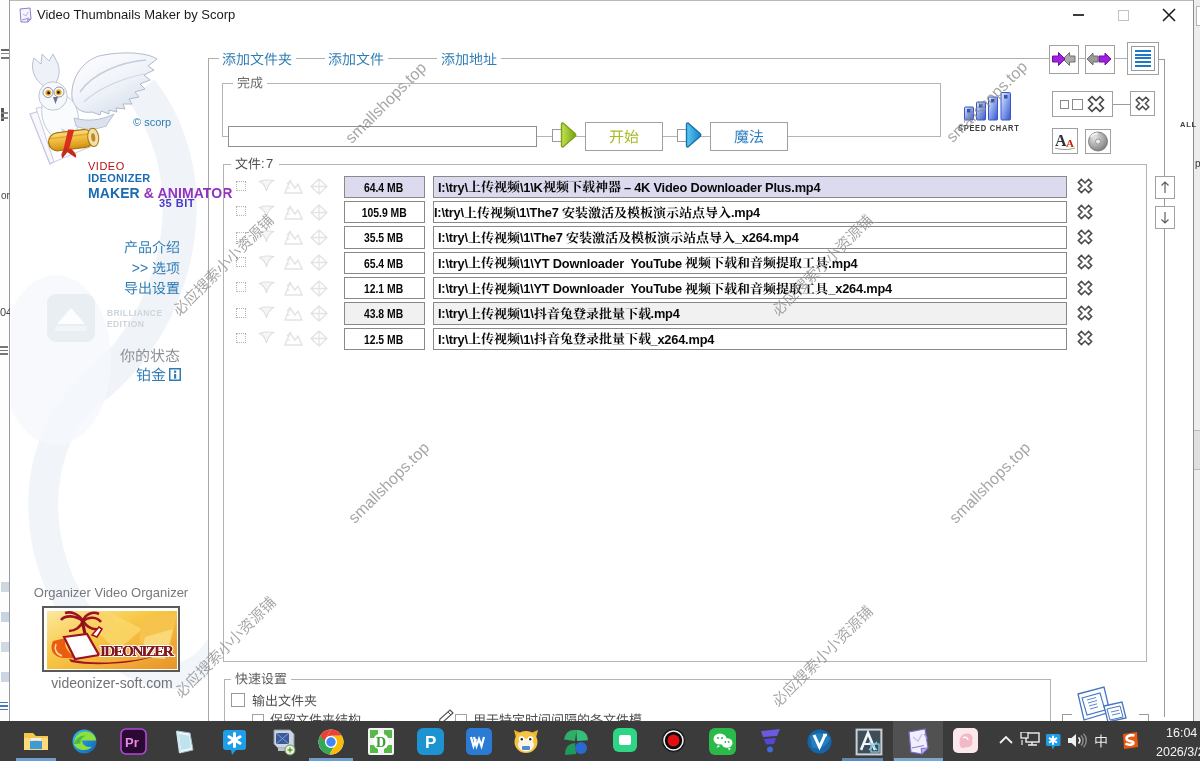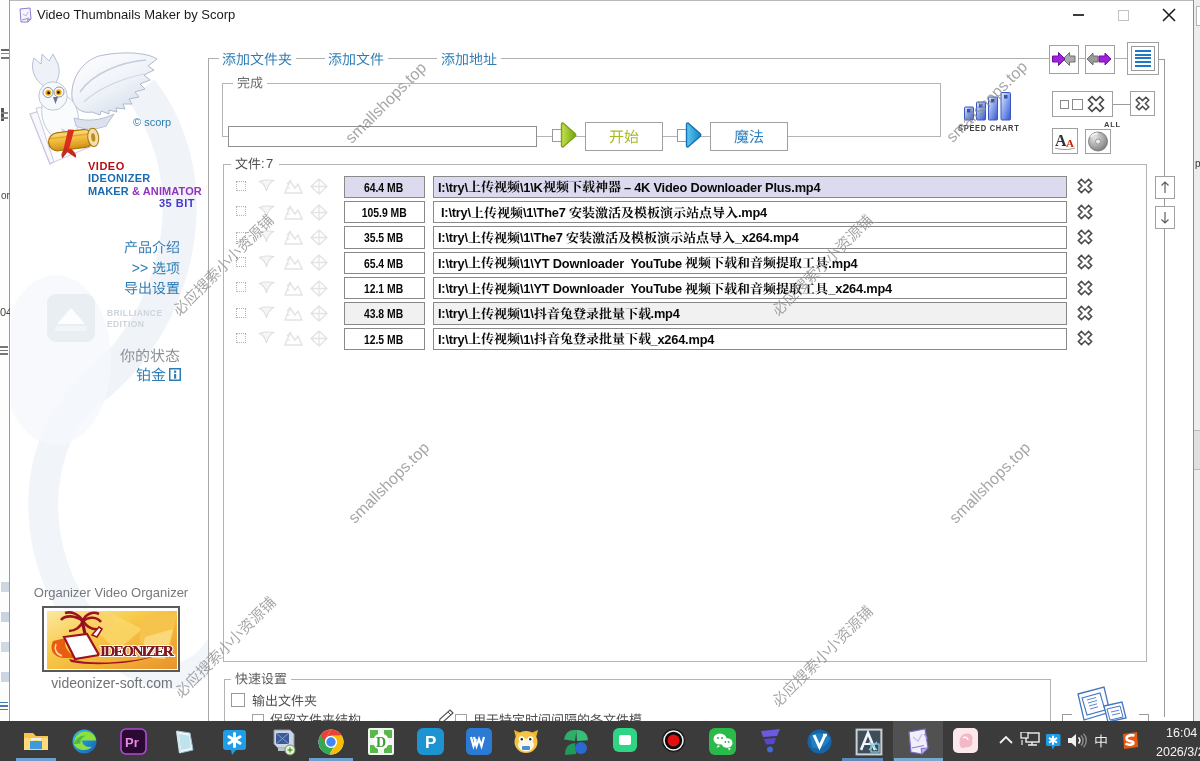--- a/index.html
+++ b/index.html
@@ -196,23 +196,23 @@
   <path d="M2 9 h41 M2 17 h41" stroke="#e3a92c" stroke-width="1.6" fill="none"></path>
   <ellipse cx="45" cy="13" rx="5.5" ry="9.2" fill="#f3dfa8" stroke="#a87408" stroke-width="1"></ellipse>
   <ellipse cx="45" cy="13" rx="2" ry="4.2" fill="#b98c2a"></ellipse>
   <path d="M21 2 L27 3 L19 23 L14 21 Z" fill="#d92f1e"></path>
   <path d="M17 19 C 12 23 10 27 12 30 L19 23 Z" fill="#c42a1a"></path>
   <path d="M21 21 C 25 25 27 29 25 31 L17 24 Z" fill="#c42a1a"></path>
  </g>
 </svg>
 
 <div class="abs blue" style="left:133px;top:116px;font-size:11px">© scorp</div>
-<div class="abs" style="left:88px;top:160px;font-size:11px;font-weight:bold;color:#b01015;letter-spacing:.5px">VIDEO</div>
+<div class="abs" style="left:88px;top:160px;font-size:11px;font-weight:normal;color:#b01015;letter-spacing:.5px">VIDEO</div>
 <div class="abs" style="left:88px;top:172px;font-size:11px;font-weight:bold;color:#1a6bb0;letter-spacing:.3px">IDEONIZER</div>
-<div class="abs" style="left:88px;top:184.5px;font-size:11px;font-weight:bold;letter-spacing:.1px"><span style="color:#1a6bb0">MAKER </span><span style="color:#9233c0">&amp; ANIMATOR</span></div>
+<div class="abs" style="left:88px;top:184.5px;font-size:14px;font-weight:bold;letter-spacing:.1px"><span style="color:#1a6bb0">MAKER </span><span style="color:#9233c0">&amp; ANIMATOR</span></div>
 <div class="abs" style="left:88px;top:196.5px;width:107px;text-align:right;font-size:11px;font-weight:bold;color:#4638c8;letter-spacing:.5px">35 BIT</div>
 <div class="abs c14 blue" style="left:0;top:239px;width:180px;text-align:right"><svg class="k" viewBox="0 -880 1000 1000">
         <use href="#p4EA7"></use>
       </svg><svg class="k" viewBox="0 -880 1000 1000">
         <use href="#p54C1"></use>
       </svg><svg class="k" viewBox="0 -880 1000 1000">
         <use href="#p4ECB"></use>
       </svg><svg class="k" viewBox="0 -880 1000 1000">
         <use href="#p7ECD"></use>
       </svg></div>
@@ -408,21 +408,21 @@
  <div class="abs" style="left:19px;top:6.5px;width:11px;height:11px;border:1px solid #8a8a8a"></div>
 </div>
     <svg class="abs" style="left:1086px;top:94px" width="20" height="20" viewBox="0 0 20 20">
       <path d="M6 2.6 L10 6.6 L14 2.6 L17.4 6 L13.4 10 L17.4 14 L14 17.4 L10 13.4 L6 17.4 L2.6 14 L6.6 10 L2.6 6 Z" fill="#fff" stroke="#4d4d4d" stroke-width="1.7"></path>
     </svg>
 <div class="abs" style="left:1113px;top:103.5px;width:17px;height:1px;background:#9a9a9a"></div>
 <div class="btn" style="left:1130px;top:91px;width:25px;height:25px"></div>
     <svg class="abs" style="left:1134px;top:95px" width="17" height="17" viewBox="0 0 20 20">
       <path d="M6 2.6 L10 6.6 L14 2.6 L17.4 6 L13.4 10 L17.4 14 L14 17.4 L10 13.4 L6 17.4 L2.6 14 L6.6 10 L2.6 6 Z" fill="#fff" stroke="#4d4d4d" stroke-width="1.7"></path>
     </svg>
-<div class="abs" style="left:1104px;top:120px;font-size:7.5px;font-weight:bold;color:#3f3f3f;letter-spacing:0.8px">ALL</div>
+<div class="abs" style="left:1180px;top:120px;font-size:7.5px;font-weight:bold;color:#3f3f3f;letter-spacing:0.8px">ALL</div>
 <div class="btn" style="left:1052px;top:128px;width:26px;height:26px">
  <svg width="24" height="24" viewBox="0 0 24 24">
   <text x="2" y="17" font-size="16" font-weight="bold" fill="#2c3136" font-family="Liberation Serif">A</text>
   <text x="13" y="18" font-size="11" font-weight="bold" fill="#cc2200" font-family="Liberation Serif">A</text>
   <path d="M2 19 C 8 21 16 21 22 19" stroke="#999" stroke-width="1" fill="none"></path>
  </svg>
 </div>
 <div class="btn" style="left:1085px;top:129px;width:26px;height:25px">
  <svg width="24" height="23" viewBox="0 0 24 23">
   <defs>
@@ -495,21 +495,21 @@
       <path d="M1.5 2.5 C 5 4 7.5 7 8.5 12 C 9.5 7 12 3.5 15.5 1.5 C 12 1 5 1 1.5 2.5 Z" fill="#f6f6f6" stroke="#dedede" stroke-width="1.1"></path>
     </svg>
     <svg class="abs" style="left:283px;top:203.7px;opacity:.16" width="21" height="17" viewBox="0 0 21 17">
       <path d="M2 15 L7 3 L12 10 L15 6 L19 15 Z" fill="none" stroke="#555" stroke-width="1.4"></path>
       <path d="M4 6 l4 -4 M3 10 h4" stroke="#555" stroke-width="1.2" fill="none"></path>
     </svg>
     <svg class="abs" style="left:309px;top:203.7px;opacity:.16" width="20" height="17" viewBox="0 0 20 17">
       <path d="M10 1 L18 8.5 L10 16 L2 8.5 Z M10 1 L10 16 M2 8.5 L18 8.5" fill="none" stroke="#555" stroke-width="1.3"></path>
     </svg>
     <div class="row-box" style="left:343.5px;top:200.9px;width:81px;height:22.6px;background:#fff;text-align:center;font-weight:bold;font-size:13px;line-height:21px;color:#060606"><span style="display:inline-block;transform:scale(.8,1)">105.9 MB</span></div>
-    <div class="row-box c13" style="left:433px;top:200.9px;width:634px;height:22.6px;background:#fff;font-weight:bold;font-size:12.8px;letter-spacing:-.2px;line-height:21px;color:#090909;padding-left:7px;white-space:nowrap;overflow:hidden;font-family:'Liberation Sans',sans-serif">I:\try\<svg class="k" viewBox="0 -880 1000 1000">
+    <div class="row-box c13" style="left:433px;top:200.9px;width:634px;height:22.6px;background:#fff;font-weight:bold;font-size:12.8px;letter-spacing:-.2px;line-height:21px;color:#090909;padding-left:0;white-space:nowrap;overflow:hidden;font-family:'Liberation Sans',sans-serif">I:\try\<svg class="k" viewBox="0 -880 1000 1000">
         <use href="#q4E0A"></use>
       </svg><svg class="k" viewBox="0 -880 1000 1000">
         <use href="#q4F20"></use>
       </svg><svg class="k" viewBox="0 -880 1000 1000">
         <use href="#q89C6"></use>
       </svg><svg class="k" viewBox="0 -880 1000 1000">
         <use href="#q9891"></use>
       </svg>\1\The7 <svg class="k" viewBox="0 -880 1000 1000">
         <use href="#q5B89"></use>
       </svg><svg class="k" viewBox="0 -880 1000 1000">

